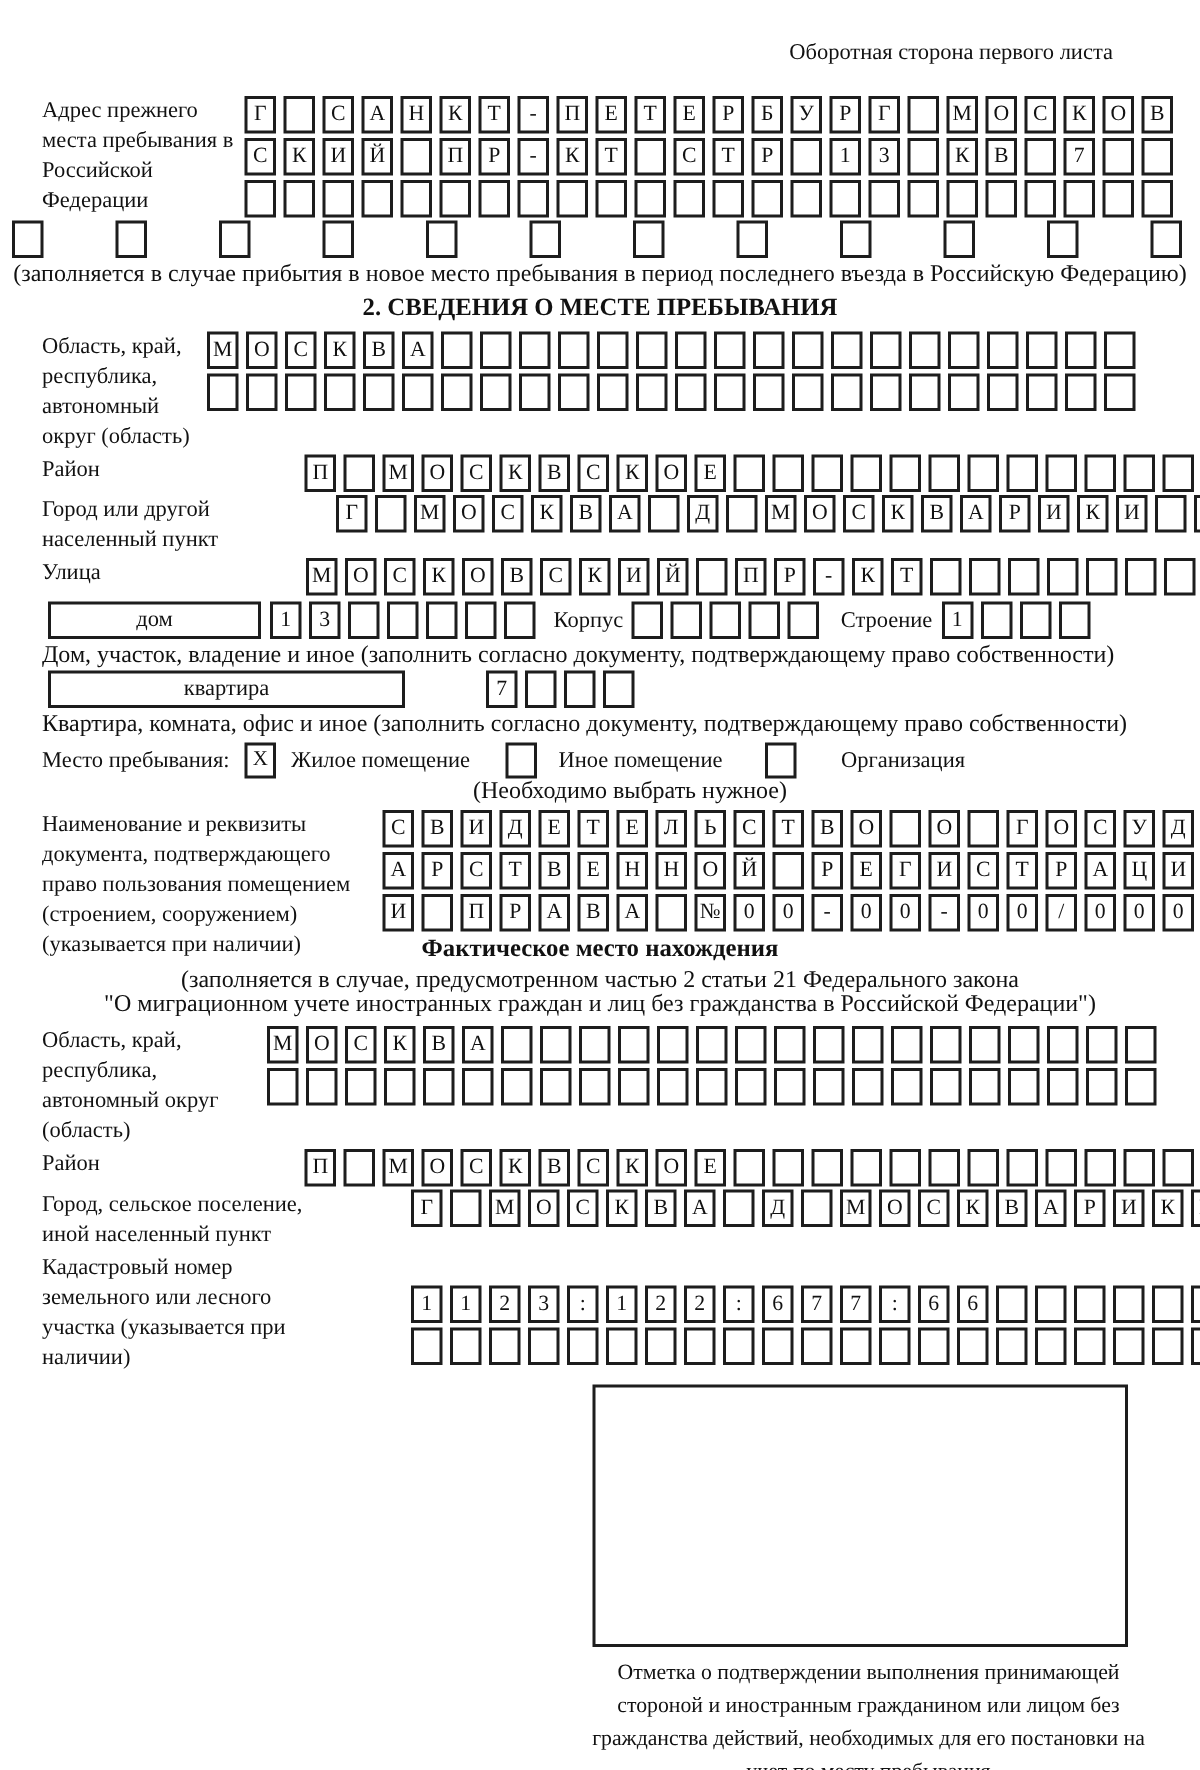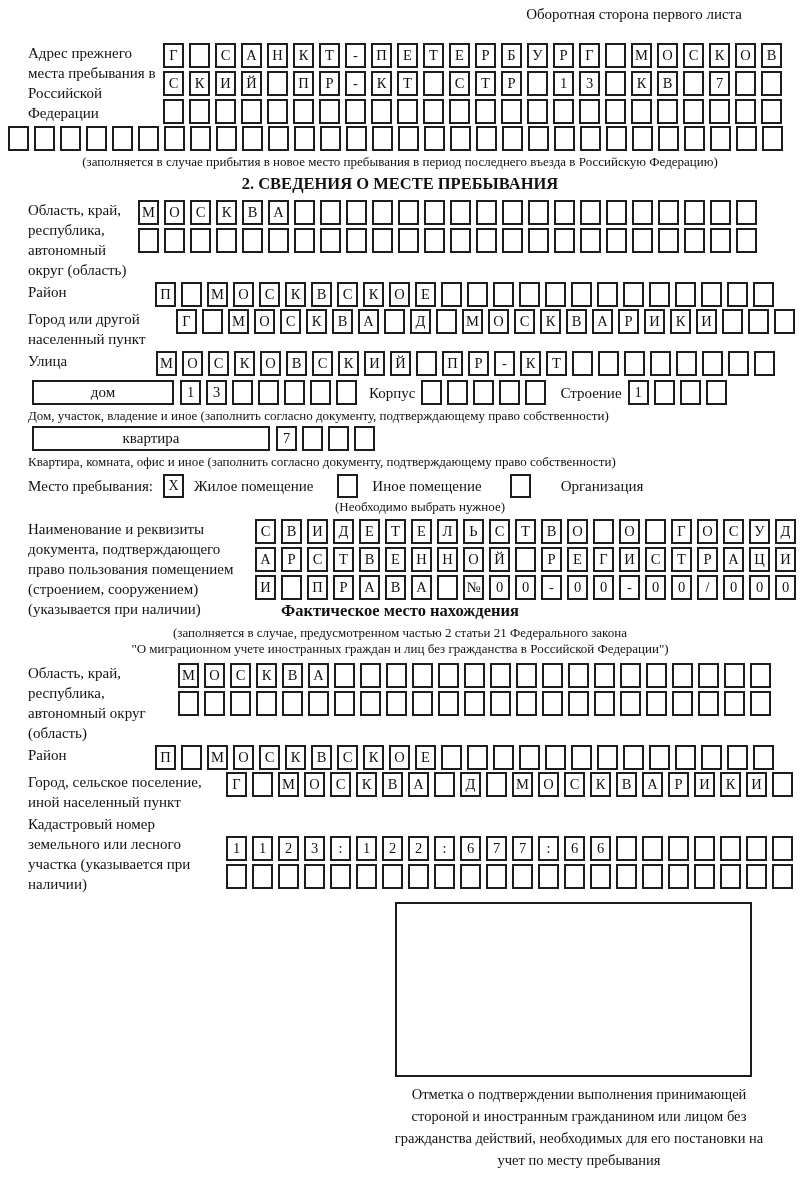--- a/index.html
+++ b/index.html
@@ -1,53 +1,53 @@
 <!DOCTYPE html>
 <html><head>
 <meta charset="utf-8">
 <style>
   html,body{margin:0;padding:0;background:#ffffff;}
   .page{
     width:800px;height:1180px;overflow:hidden;position:relative;
     background:#ffffff;color:#111;
     font-family:"Liberation Serif","DejaVu Serif",serif;
   }
-  .hdr-note{ text-align:right; padding:6px 58px 0 0; font-size:15px; }
+  .hdr-note{ text-align:right; padding:27px 58px 0 0; font-size:15px; }
 
   .frow{ display:flex; align-items:flex-start; margin-left:28px; }
   .flabel{ font-size:15px; line-height:20px; flex:0 0 auto; }
   .rowstack{ display:flex; flex-direction:column; gap:3px; }
 
   .cellrow{ display:flex; gap:5px; }
   .cell{
     flex:0 0 21px; height:25px; box-sizing:border-box;
     border:2px solid #1d1d1d; background:#fff;
     display:flex; align-items:center; justify-content:center;
     font-size:14.5px; line-height:1;
   }
   .widebox{
     height:25px; box-sizing:border-box; border:2px solid #1d1d1d;
     display:flex; align-items:center; justify-content:center; font-size:15px;
   }
-  .caption{ text-align:center; font-size:13px; line-height:16px; margin-top:3px; }
+  .caption{ text-align:center; font-size:16px; line-height:16px; margin-top:3px; }
   .sect-title{ text-align:center; font-weight:bold; font-size:16.5px; }
   .chk{
     width:21px; height:24px; box-sizing:border-box; border:2px solid #1d1d1d;
     display:flex; align-items:center; justify-content:center; font-size:14px;
   }
   .mesto-row{ display:flex; align-items:center; margin-left:28px; font-size:15px; }
   .stamp-box{
     margin-left:395px; width:357px; height:175px; box-sizing:border-box;
     border:2px solid #1d1d1d;
   }
   .stamp-caption{
     margin-left:388px; width:382px; text-align:center;
     font-size:14.5px; line-height:22px;
   }
-  .mt2{margin-top:2px;} .mt4{margin-top:4px;} .mt6{margin-top:6px;} .mt8{margin-top:8px;}
+  .mt2{margin-top:2px;gap:48px;} .mt4{margin-top:4px;} .mt6{margin-top:6px;} .mt8{margin-top:8px;}
 </style>
 </head>
 <body>
 
 <div class="page">
 
   <div class="hdr-note">Оборотная сторона первого листа</div>
 
   <div class="frow" style="margin-top:20px;">
     <div class="flabel" style="width:135px;">Адрес прежнего места пребывания в Российской Федерации</div>

